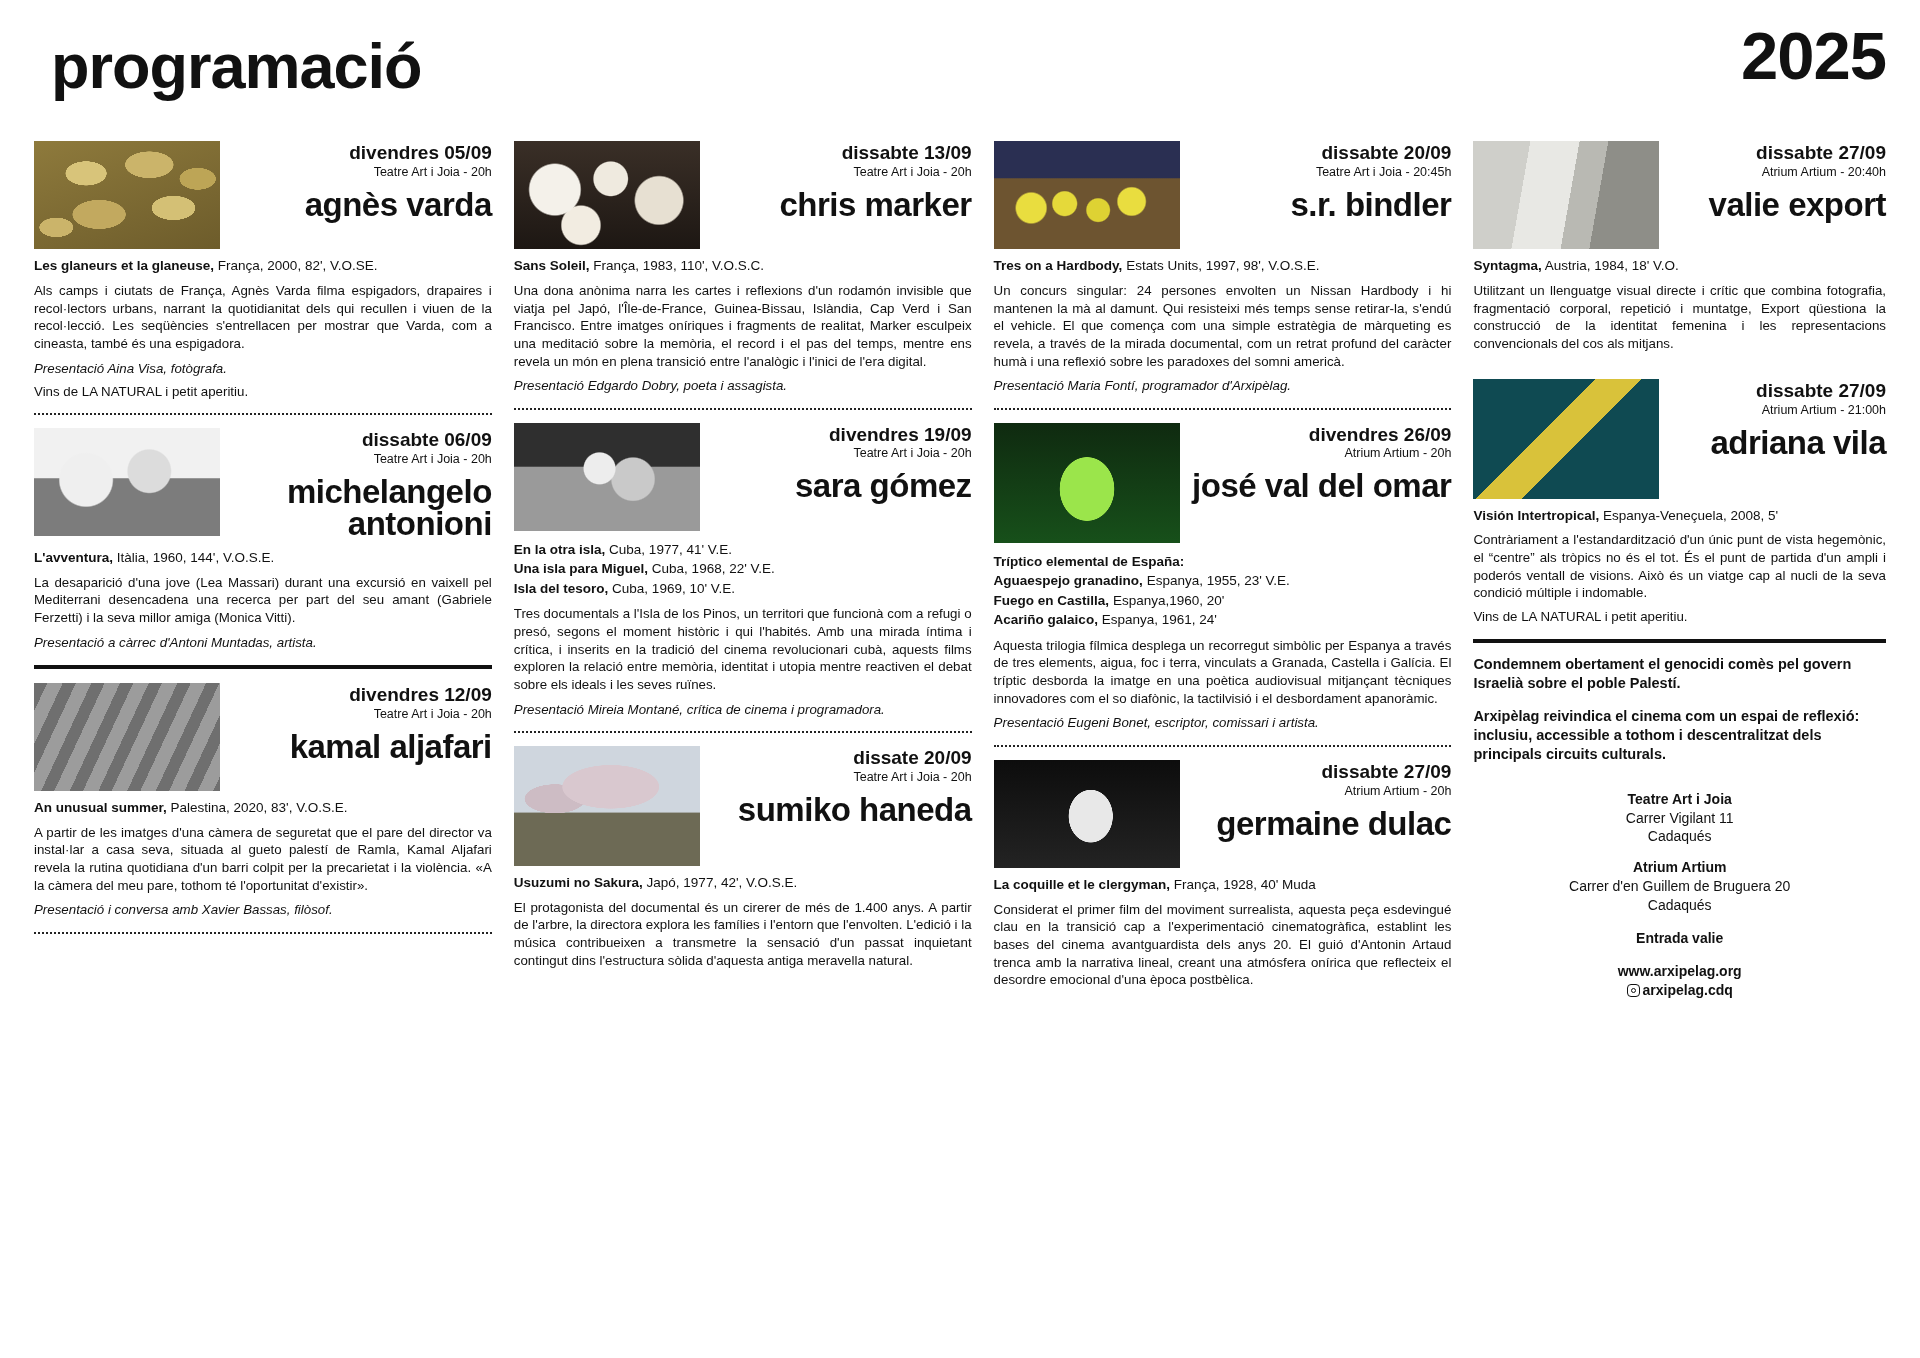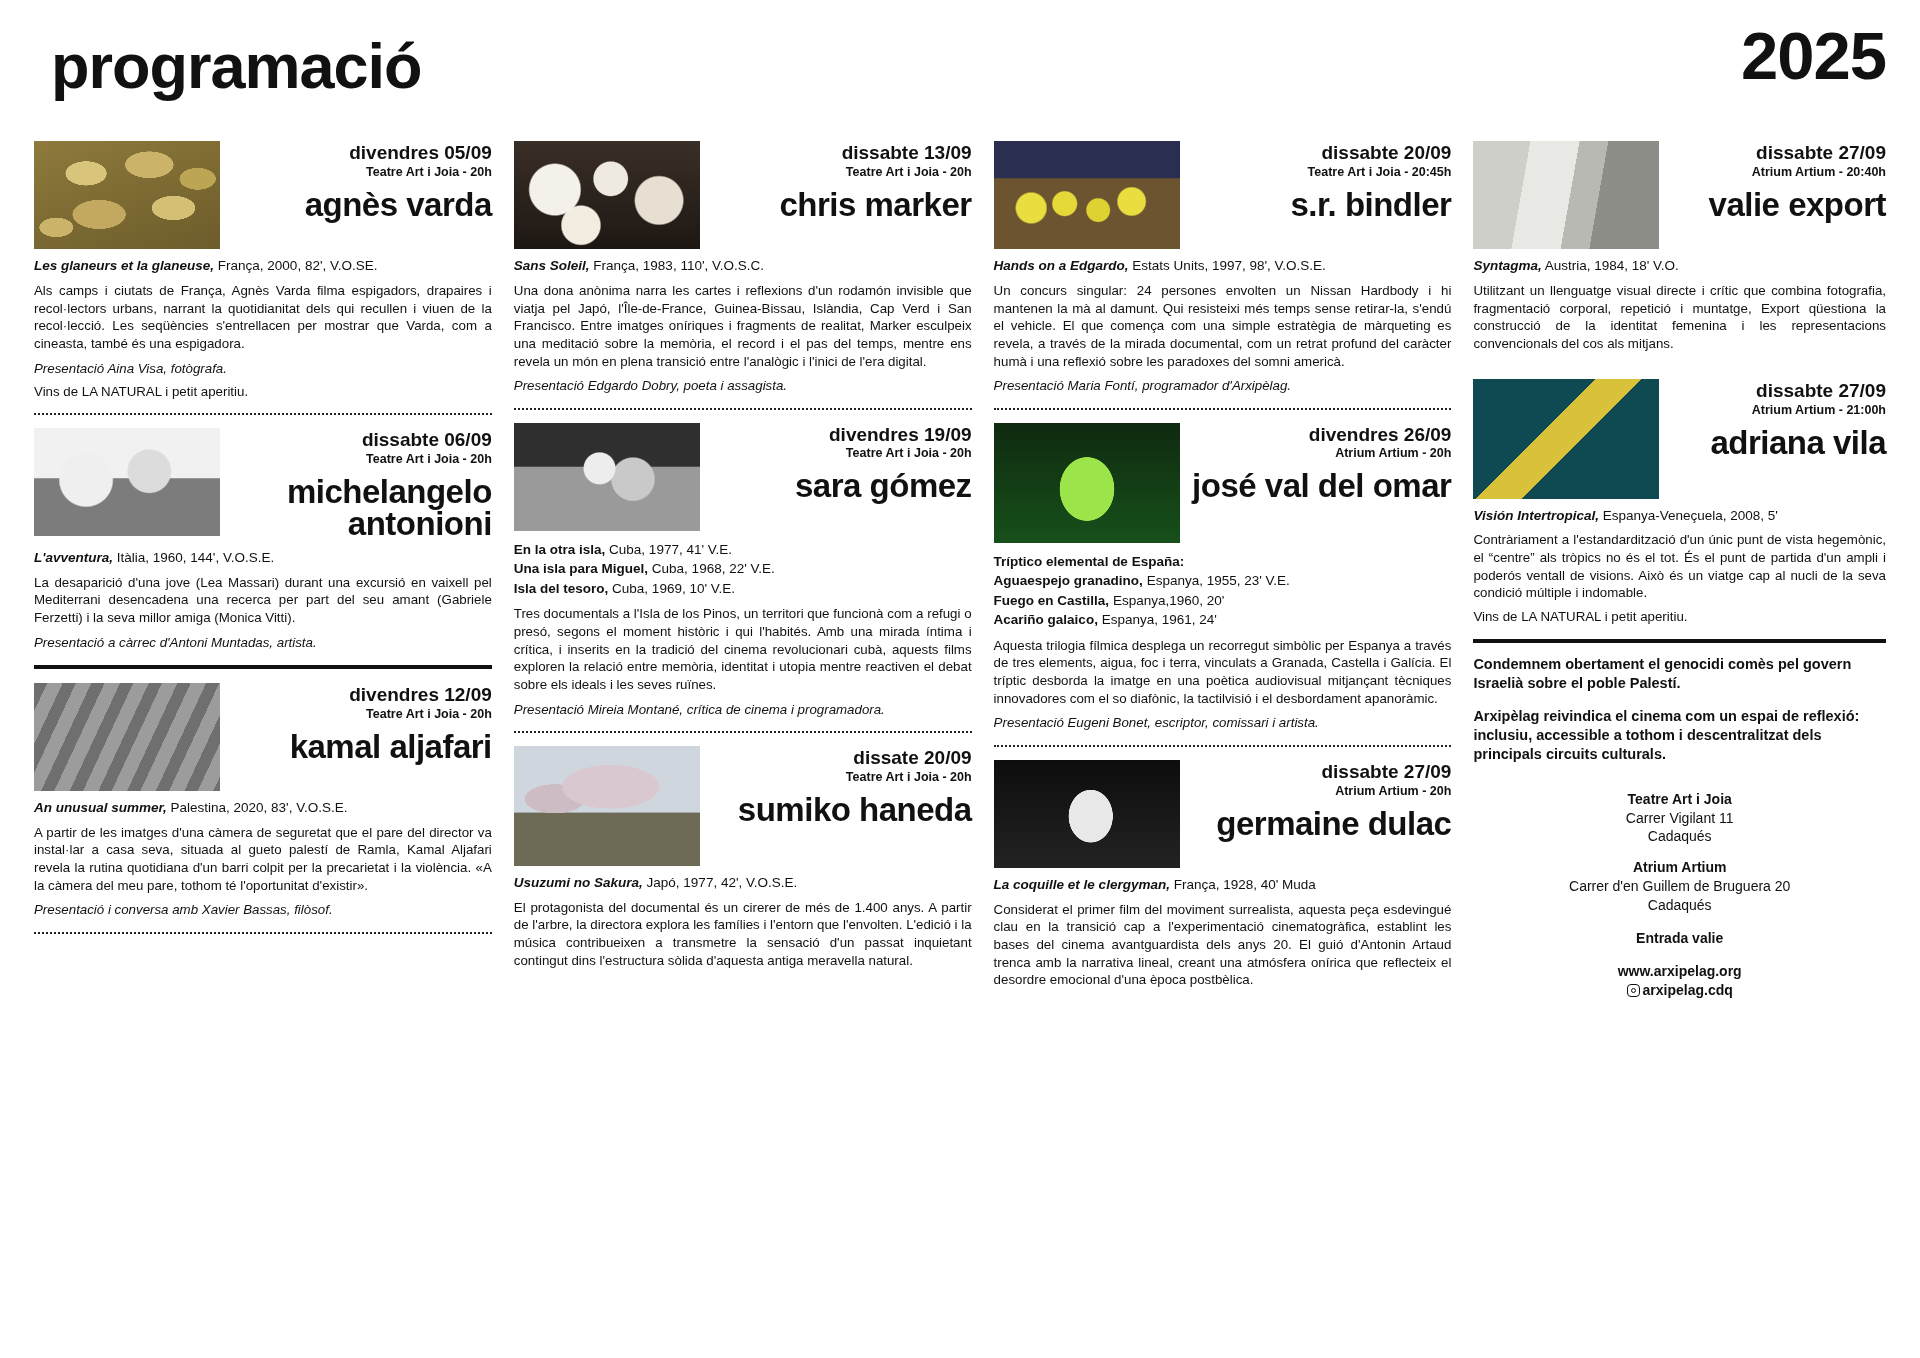--- a/index.html
+++ b/index.html
@@ -26,25 +26,25 @@
   .col.c3 { width:466px; }
   .col.c4 { width:420px; }
 
   
   .entry { margin-bottom:8px; }
   .entry-top { display:flex; gap:12px; align-items:flex-start; }
   .thumb { width:186px; height:108px; flex:0 0 186px; background:#999; overflow:hidden; position:relative; }
   .thumb.tall { height:120px; }
   .titleblock { flex:1; text-align:right; padding-top:2px; }
   .date { font-size:19px; font-weight:bold; line-height:1.05; }
-  .venue { font-size:12.5px; font-weight:bold; margin-top:2px; }
+  .venue { font-size:12.5px; font-weight:normal; margin-top:2px; }
   .name { font-size:33px; font-weight:bold; line-height:0.98; margin-top:10px; letter-spacing:-0.5px; }
 
   .filmline { font-size:13.5px; margin-top:9px; line-height:1.25; }
-  .filmline b { font-weight:bold;font-style:italic; }
+  .filmline b { font-weight:bold; }
   .films-multi { font-size:13.5px; margin-top:9px; line-height:1.45; }
   .films-multi .flabel { font-weight:bold; }
   .desc { font-size:13.3px; line-height:1.33; margin-top:7px; text-align:justify; }
   .pres { font-size:13.3px; font-style:italic; margin-top:7px; line-height:1.3; }
   .extra { font-size:13.3px; margin-top:6px; line-height:1.3; }
 
   .dots { border-top:2px dotted #222; margin:13px 0 13px 0; height:0; }
   .rule-thick { border-top:4px solid #111; margin:14px 0 14px 0; height:0; }
 
   
@@ -240,21 +240,21 @@
       <div class="entry">
         <div class="entry-top">
           <div class="thumb t-crowd"></div>
           <div class="titleblock">
             <div class="date">dissabte 20/09</div>
             <div class="venue">Teatre Art i Joia - 20:45h</div>
             <div class="name">s.r. bindler</div>
           </div>
         </div>
         <div class="filmline">
-          <b>Hands on a Edgardo,</b><span> Estats Units, 1997, 98', V.O.S.E.</span>
+          <b>Tres on a Hardbody,</b><span> Estats Units, 1997, 98', V.O.S.E.</span>
         </div>
         <div class="desc">Un concurs singular: 24 persones envolten un Nissan Hardbody i hi mantenen la mà al damunt. Qui resisteixi més temps sense retirar-la, s'endú el vehicle. El que comença com una simple estratègia de màrqueting es revela, a través de la mirada documental, com un retrat profund del caràcter humà i una reflexió sobre les paradoxes del somni americà.</div>
         <div class="pres">Presentació Maria Fontí, programador d'Arxipèlag.</div>
       </div>
 
       <div class="dots"></div>
 
       <div class="entry">
         <div class="entry-top">
           <div class="thumb t-green-face tall"></div>

